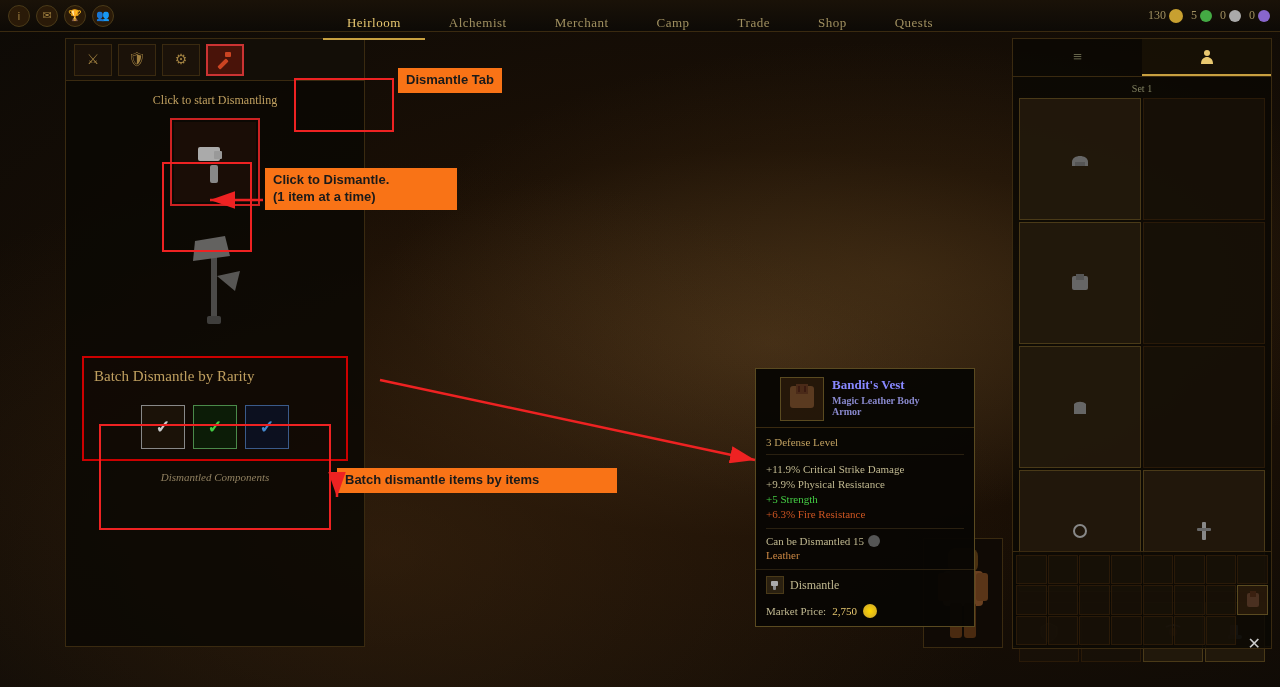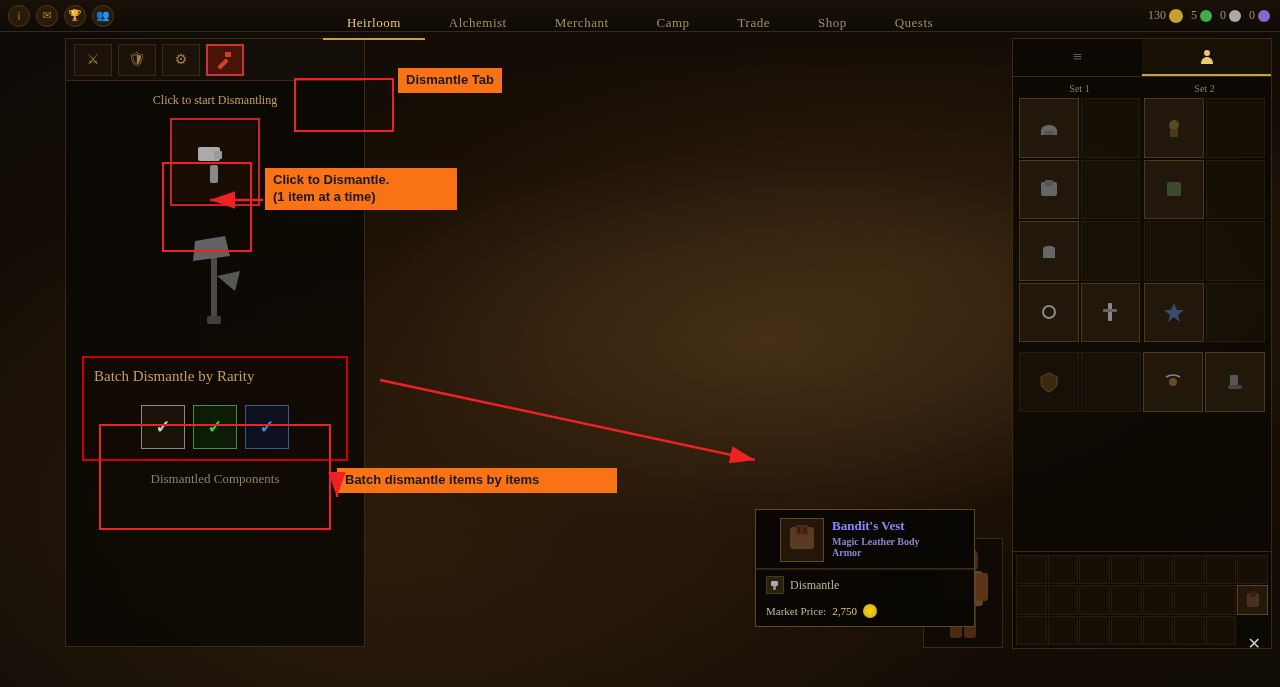--- a/index.html
+++ b/index.html
@@ -272,24 +272,25 @@
 
     .check-mark {
       font-size: 18px;
       font-weight: bold;
     }
     .check-white { color: #ccc; }
     .check-green { color: #44cc44; }
     .check-blue { color: #4488cc; }
 
     .dismantled-label {
-      font-size: 13px;
+      font-size: 11px;
       color: #908060;
       text-align: center;
       margin-top: 10px;
+      font-style: italic;
     }
 
     
     .right-panel {
       position: absolute;
       top: 38px;
       right: 8px;
       width: 260px;
       bottom: 40px;
       background: rgba(10, 8, 4, 0.85);
@@ -655,46 +656,20 @@
           </svg>
         </div>
         <div class="set-slot has-item">
           <svg width="22" height="22" viewBox="0 0 22 22">
             <rect x="9" y="2" width="4" height="18" rx="1" fill="#888"></rect>
             <rect x="4" y="8" width="14" height="3" rx="1" fill="#666"></rect>
           </svg>
         </div>
       </div>
     </div>
-    <div class="equipment-set">
-      <div class="set-label">Set 2</div>
-      <div class="set-grid">
-        <div class="set-slot has-item">
-          <svg width="22" height="22" viewBox="0 0 22 22">
-            <circle cx="11" cy="8" r="5" fill="#5a4a20"></circle>
-            <rect x="7" y="12" width="8" height="8" rx="1" fill="#4a3a18"></rect>
-          </svg>
-        </div>
-        <div class="set-slot"></div>
-        <div class="set-slot has-item">
-          <svg width="22" height="22" viewBox="0 0 22 22">
-            <rect x="4" y="4" width="14" height="14" rx="2" fill="#3a4a2a"></rect>
-          </svg>
-        </div>
-        <div class="set-slot"></div>
-        <div class="set-slot"></div>
-        <div class="set-slot"></div>
-        <div class="set-slot has-item">
-          <svg width="22" height="22" viewBox="0 0 22 22">
-            <polygon points="11,2 14,9 21,9 15,14 17,21 11,16 5,21 7,14 1,9 8,9" fill="#3a4a6a"></polygon>
-          </svg>
-        </div>
-        <div class="set-slot"></div>
-      </div>
-    </div>
   </div>
 
   <div style="padding: 4px 6px; display: grid; grid-template-columns: repeat(4, 1fr); gap: 2px;">
     <div class="set-slot" style="width:100%;aspect-ratio:1;">
       <svg width="22" height="22" viewBox="0 0 22 22">
         <path d="M11 2 L19 6 L19 12 C19 16 15 19 11 21 C7 19 3 16 3 12 L3 6 Z" fill="#3a2a10" stroke="#5a4a20" stroke-width="1"></path>
       </svg>
     </div>
     <div class="set-slot" style="width:100%;aspect-ratio:1;"></div>
     <div class="set-slot has-item" style="width:100%;aspect-ratio:1;">
@@ -766,20 +741,32 @@
         <rect x="12" y="3" width="12" height="10" fill="#4a2a18"></rect>
         <rect x="14" y="5" width="2" height="6" fill="#3a1a10"></rect>
         <rect x="20" y="5" width="2" height="6" fill="#3a1a10"></rect>
       </svg>
     </div>
     <div>
       <div class="tooltip-item-name">Bandit's Vest</div>
       <div class="tooltip-item-type">Magic Leather Body Armor</div>
     </div>
   </div>
+  <div class="tooltip-body">
+    <div class="tooltip-defense">3 Defense Level</div>
+    <div class="tooltip-stat stat-white">+11.9% Critical Strike Damage</div>
+    <div class="tooltip-stat stat-white">+9.9% Physical Resistance</div>
+    <div class="tooltip-stat stat-green">+5 Strength</div>
+    <div class="tooltip-stat stat-fire">+6.3% Fire Resistance</div>
+    <div class="tooltip-dismantle-row">
+      <span>Can be Dismantled 15</span>
+      <div class="currency-icon" style="background:#555; width:12px; height:12px;"></div>
+    </div>
+    <div class="leather-text">Leather</div>
+  </div>
   <div class="tooltip-action-row">
     <div class="action-icon-small">
       <svg width="12" height="12" viewBox="0 0 12 12">
         <rect x="4" y="6" width="3" height="5" rx="1" fill="#888"></rect>
         <rect x="2" y="2" width="7" height="5" rx="1" fill="#aaa"></rect>
       </svg>
     </div>
     <span style="color:#c0b890; font-size:12px; cursor:pointer;">Dismantle</span>
   </div>
   <div class="tooltip-market">

